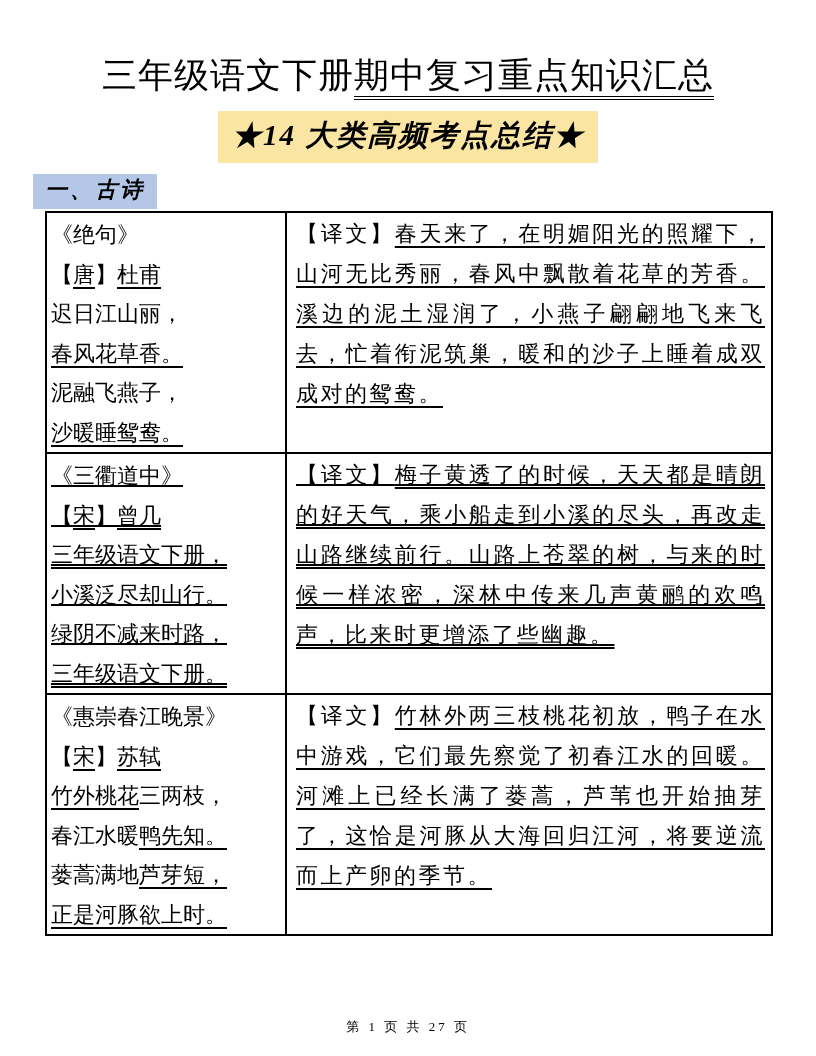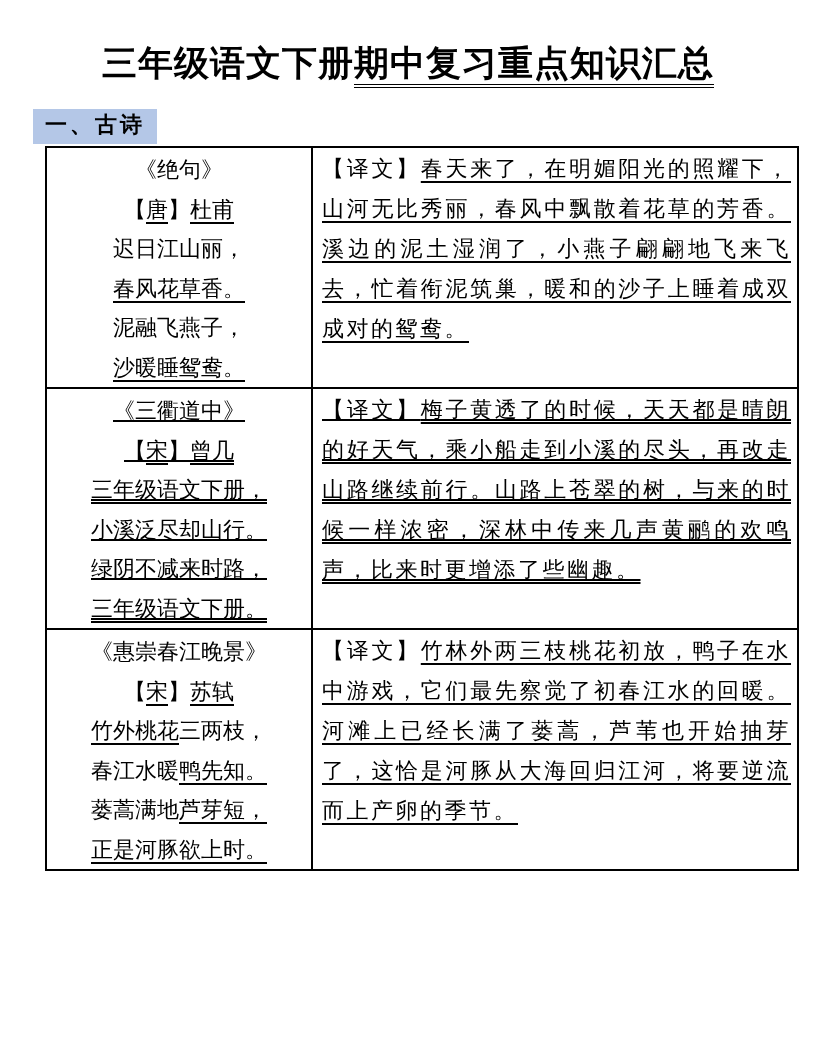--- a/index.html
+++ b/index.html
@@ -8,43 +8,43 @@
     width: 816px;
     height: 1056px;
     box-sizing: border-box;
     padding: 40px 45px 0 45px;
     background: #ffffff;
     color: #000000;
     font-family: "Liberation Serif", "DejaVu Serif", serif;
     overflow: hidden;
   }
   .doc-title {
-    margin: 0;
+    margin: 12px;
     text-align: center;
     font-size: 35px;
     line-height: 1.35;
-    font-weight: bold;
+    font-weight: normal;
     letter-spacing: 1px;
     white-space: nowrap;
   }
   .dbl-underline {
     border-bottom: 4px double #000000;
     padding-bottom: 1px;
   }
   .subtitle-wrap { text-align: center; margin-top: 12px; }
   .subtitle {
     display: inline-block;
     background: #FBE5A3;
     font-size: 29px;
     font-weight: bold;
     font-style: italic;
     padding: 5px 14px 7px 14px;
     letter-spacing: 2px;
   }
-  .section-wrap { margin-top: 22px; margin-left: -12px; }
+  .section-wrap { margin-top: 11px; margin-left: -12px; font-style: italic; }
   .section-heading {
     display: inline-block;
     background: #B4C7E7;
     font-size: 22px;
     font-weight: bold;
     padding: 1px 12px 4px 12px;
     letter-spacing: 3px;
   }
   table.poem-table {
     border-collapse: collapse;
@@ -55,22 +55,22 @@
   table.poem-table td {
     border: 2px solid #000000;
     vertical-align: top;
     box-sizing: border-box;
   }
   tr.r1 { height: 238px; }
   tr.r2 { height: 240px; text-decoration: underline; }
   tr.r3 { height: 240px; }
   tr.r4 { height: 80px; }
   td.poem-cell {
-    width: 266px;
-    text-align: center;
+    width: 240px;
+    text-align: left;
     font-size: 22px;
     padding: 2px 4px 0 4px;
   }
   td.poem-cell > div { line-height: 39.5px; white-space: nowrap; }
   td.trans-cell {
     width: 486px;
     font-size: 22px;
     line-height: 40px;
     padding: 1px 6px 2px 9px;
     text-align: justify;
@@ -92,20 +92,23 @@
     color: #000000;
   }
 </style>
 </head>
 <body>
 
 <div class="page">
 
   <h1 class="doc-title"><span>三年级语文下册</span><span class="dbl-underline">期中复习重点知识汇总</span></h1>
 
+  <div class="subtitle-wrap">
+    <span class="subtitle">★14 大类高频考点总结★</span>
+  </div>
 
   <div class="section-wrap">
     <span class="section-heading">一、古诗</span>
   </div>
 
   <table class="poem-table">
     <tbody>
       <tr class="r1">
         <td class="poem-cell">
           <div class="poem-title">《绝句》</div>
@@ -138,14 +141,15 @@
           <div class="poem-line"><span>春江水暖</span><span class="useg">鸭先知。</span></div>
           <div class="poem-line"><span>蒌蒿满地</span><span class="useg">芦芽短，</span></div>
           <div class="poem-line"><span class="useg">正是河豚欲上时。</span></div>
         </td>
         <td class="trans-cell"><span class="trans-label">【译文】</span><span class="trans-text">竹林外两三枝桃花初放，鸭子在水中游戏，它们最先察觉了初春江水的回暖。河滩上已经长满了蒌蒿，芦苇也开始抽芽了，这恰是河豚从大海回归江河，将要逆流而上产卵的季节。</span></td>
       </tr>
 
     </tbody>
   </table>
 
+  <div class="footer">第 1 页 共 27 页</div>
 
 </div>
 
 </body></html>

